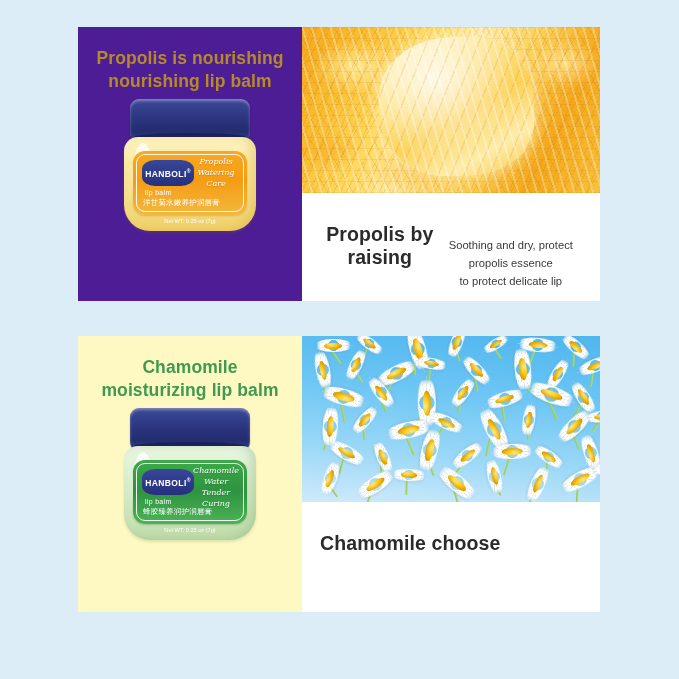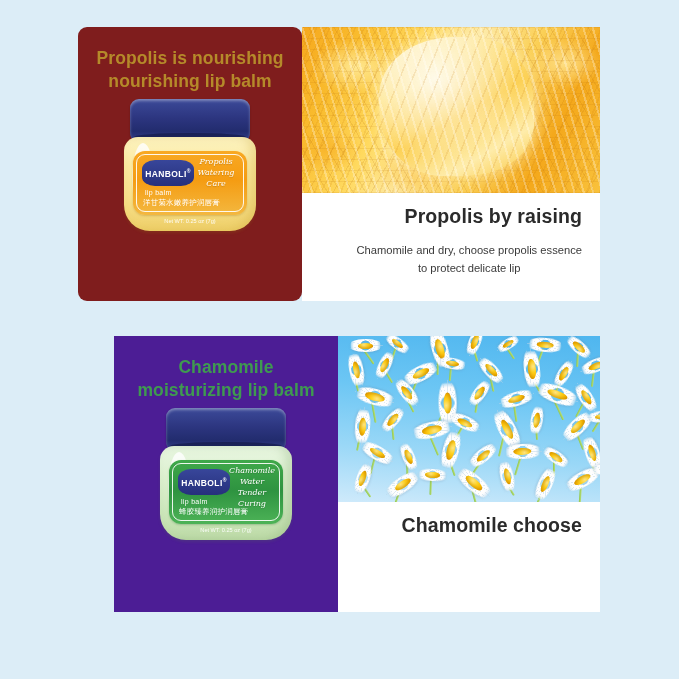--- a/index.html
+++ b/index.html
@@ -67,22 +67,22 @@
   .daisy .petal-cuts{position:absolute;inset:0;border-radius:50%;
     background:repeating-conic-gradient(from 0deg, rgba(255,255,255,0) 0deg 11deg, rgba(186,212,232,.5) 11deg 13deg);
     -webkit-mask:radial-gradient(circle at 50% 50%, transparent 30%, #000 33%);
             mask:radial-gradient(circle at 50% 50%, transparent 30%, #000 33%);}
   .daisy .center{position:absolute;border-radius:50%;left:27%;top:27%;width:46%;height:46%;
     background:radial-gradient(circle at 38% 34%, #ffe680 0%, #ffd21f 42%, #f7b500 78%, #e09a00 100%);
     box-shadow:inset 0 -2px 3px rgba(190,125,0,.5);}
   .stem{position:absolute;background:linear-gradient(90deg,#8fc94a,#badd7c);border-radius:2px;transform-origin:top center;}
 
   
-  .caption{flex:1 1 auto;background:#fff;display:flex;flex-direction:column;
-           align-items:flex-end;justify-content:flex-start;padding:12px 18px 0 18px;}
+  .caption{flex:1 1 auto;background:#fff;display:flex;flex-direction:row;
+           align-items:flex-start;justify-content:flex-start;padding:30px 18px 0 18px;}
   .cap-title{font-size:19.5px;font-weight:700;color:#2b2b2b;letter-spacing:.1px;text-align:center;}
   .cap-sub{margin-top:13px;font-size:11.2px;line-height:1.62;color:#3a3a3a;text-align:center;white-space:pre-line;}
 
   
   .jar{position:relative;width:132px;height:132px;margin-top:6px;}
   .jar-cap{position:absolute;left:6px;top:0;width:120px;height:46px;
     border-radius:9px 9px 13px 13px;
     background:linear-gradient(180deg,#3c4a99 0%,#2c357f 42%,#222c6e 70%,#3a4694 100%);
     box-shadow:inset 0 2px 3px rgba(255,255,255,.35), 0 1px 2px rgba(0,0,0,.22);}
   .jar-cap:after{content:"";position:absolute;left:4px;right:4px;bottom:4px;height:8px;
@@ -117,21 +117,21 @@
   .jar-g .jar-band{background:linear-gradient(180deg,#3fa84a 0%,#2e9340 48%,#4db357 100%);
     box-shadow:0 1px 2px rgba(30,90,40,.25);}
 </style>
 </head>
 <body>
 
 <div class="canvas">
 
   <div class="block" style="left:78px;top:27px;width:522px;height:274px;">
 
-    <div class="block-left" style="background:#7f1d1d;border-radius:9px;">
+    <div class="block-left" style="background:#4c1d95;">
       <div class="panel-title" style="color:#b58a2a;">Propolis is nourishing
 nourishing lip balm</div>
 
       <div class="jar jar-y">
         <div class="jar-cap"></div>
         <div class="jar-body">
           <div class="jar-shine"></div>
           <div class="jar-band">
             <div class="band-inner"></div>
             <div class="brand-badge">
@@ -149,29 +149,29 @@
 
     <div class="block-right">
       <div class="photo">
         <div class="honey"></div>
         <div class="honey-cells"></div>
         <div class="honey-chunk"></div>
         <div class="honey-streaks"></div>
       </div>
       <div class="caption">
         <div class="cap-title">Propolis by raising</div>
-        <div class="cap-sub">Chamomile and dry, choose propolis essence
+        <div class="cap-sub">Soothing and dry, protect propolis essence
 to protect delicate lip</div>
       </div>
     </div>
   </div>
 
   <div class="block" style="left:78px;top:336px;width:522px;height:276px;">
 
-    <div class="block-left" style="background:#4c1d95;margin-left:36px;">
+    <div class="block-left" style="background:#fef9c3;">
       <div class="panel-title" style="color:#3f9a50;">Chamomile
 moisturizing lip balm</div>
 
       <div class="jar jar-g">
         <div class="jar-cap"></div>
         <div class="jar-body">
           <div class="jar-shine"></div>
           <div class="jar-band">
             <div class="band-inner"></div>
             <div class="brand-badge">

